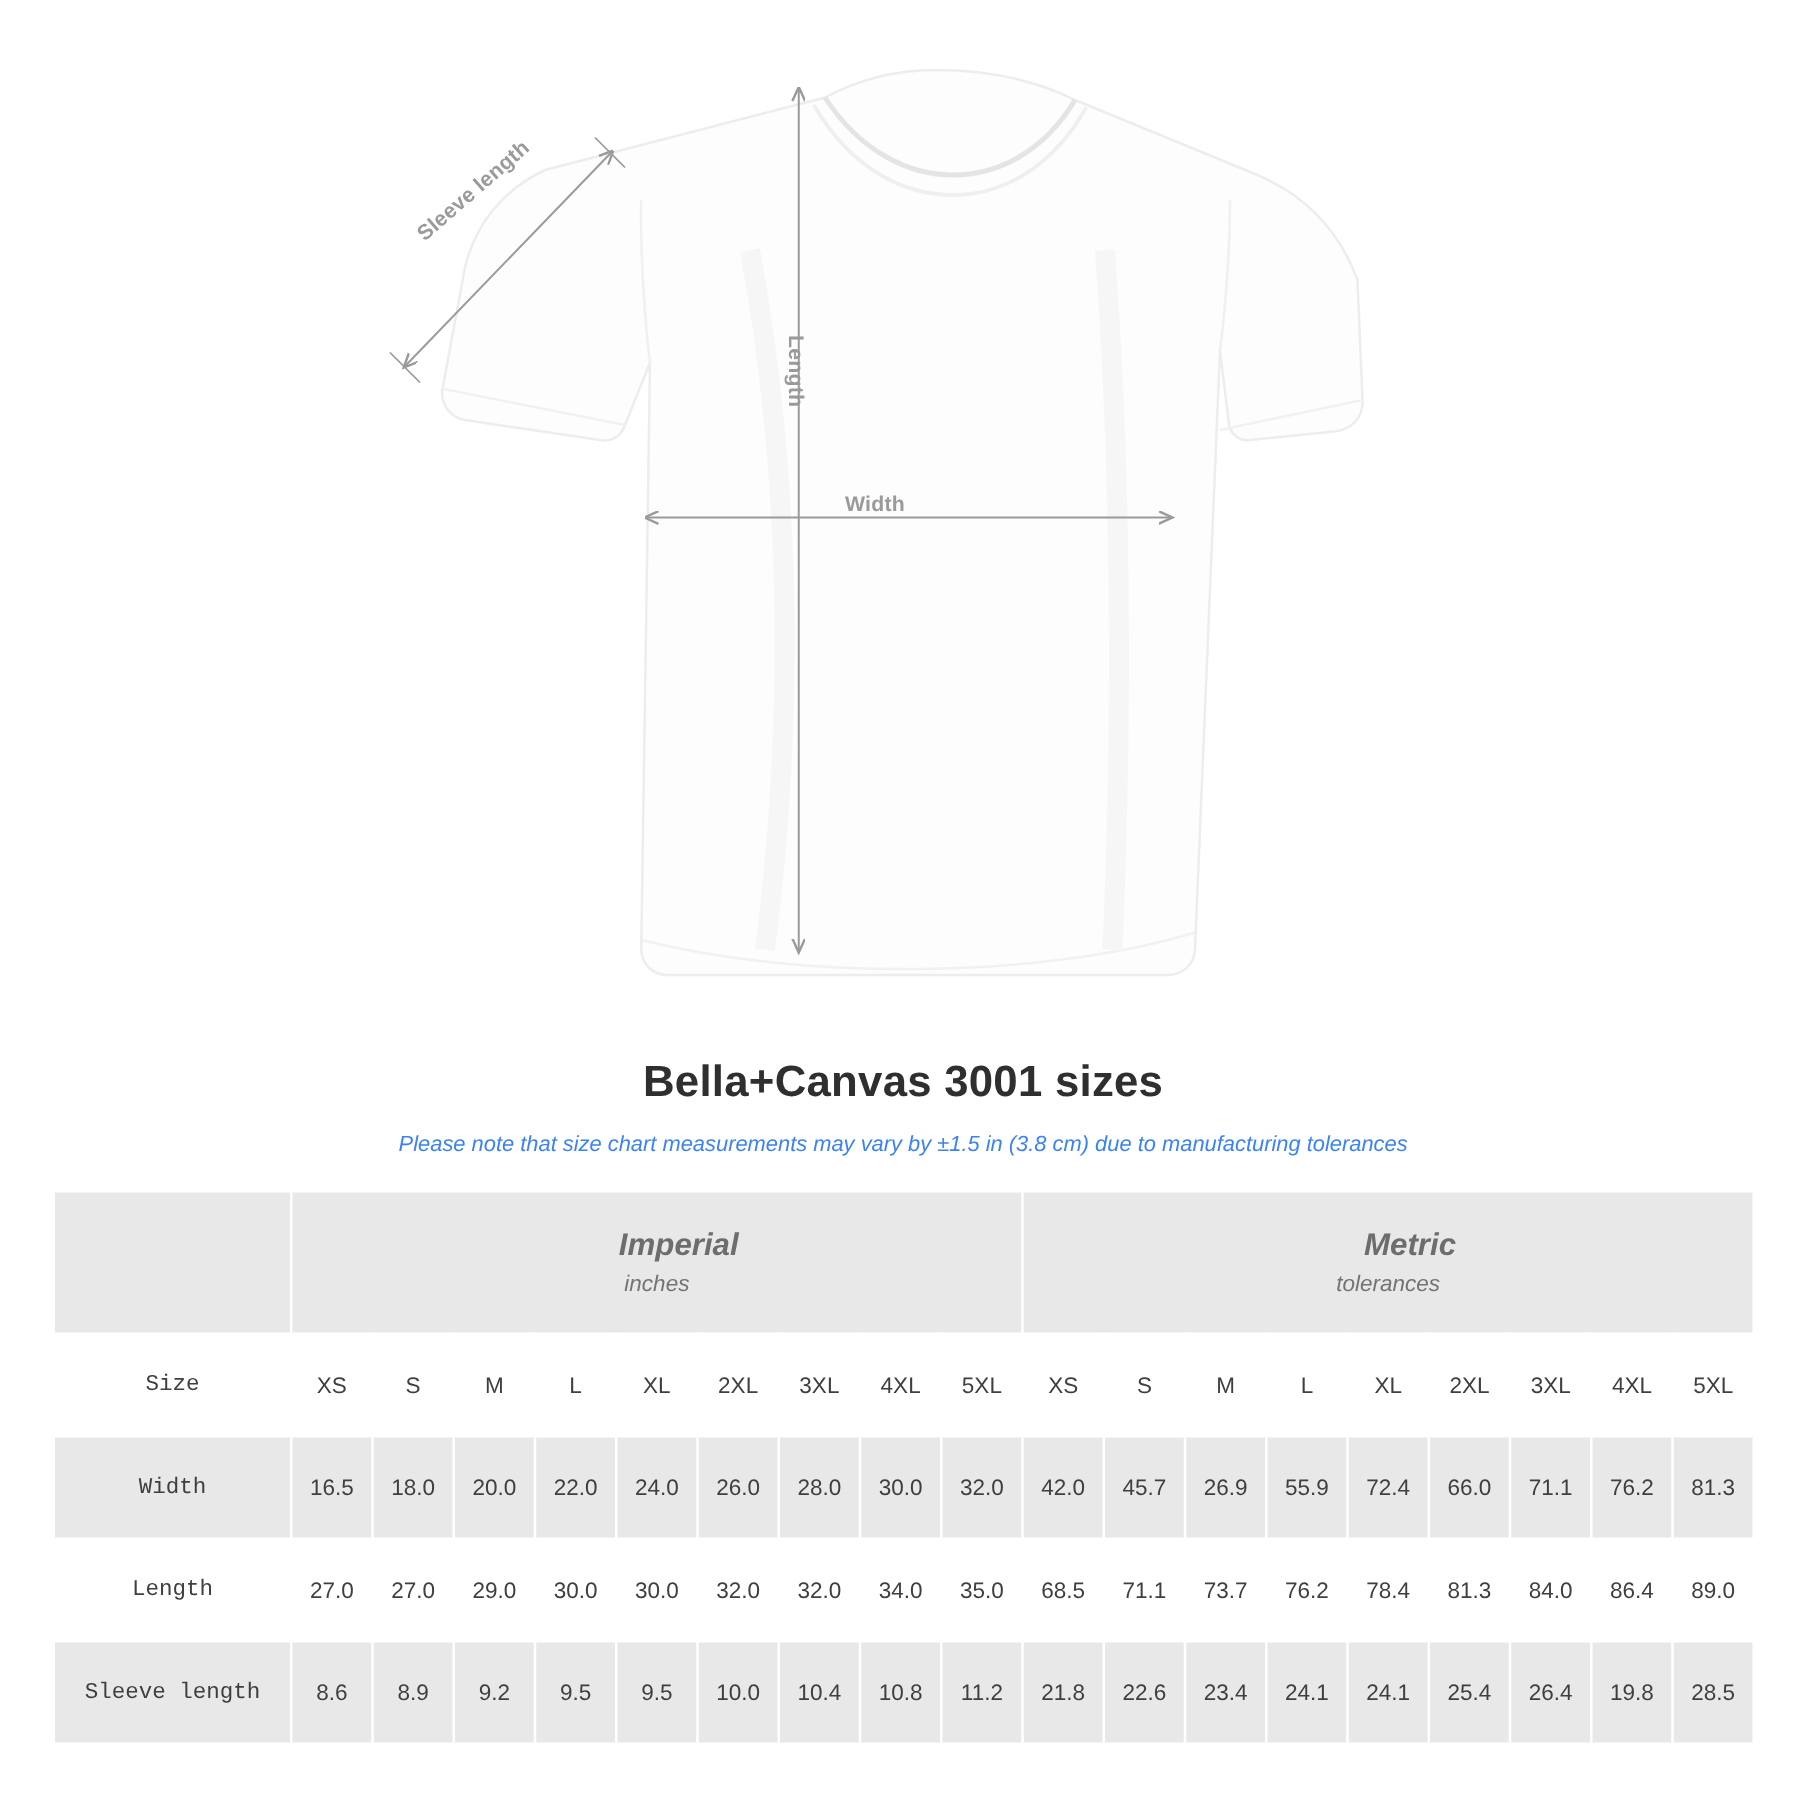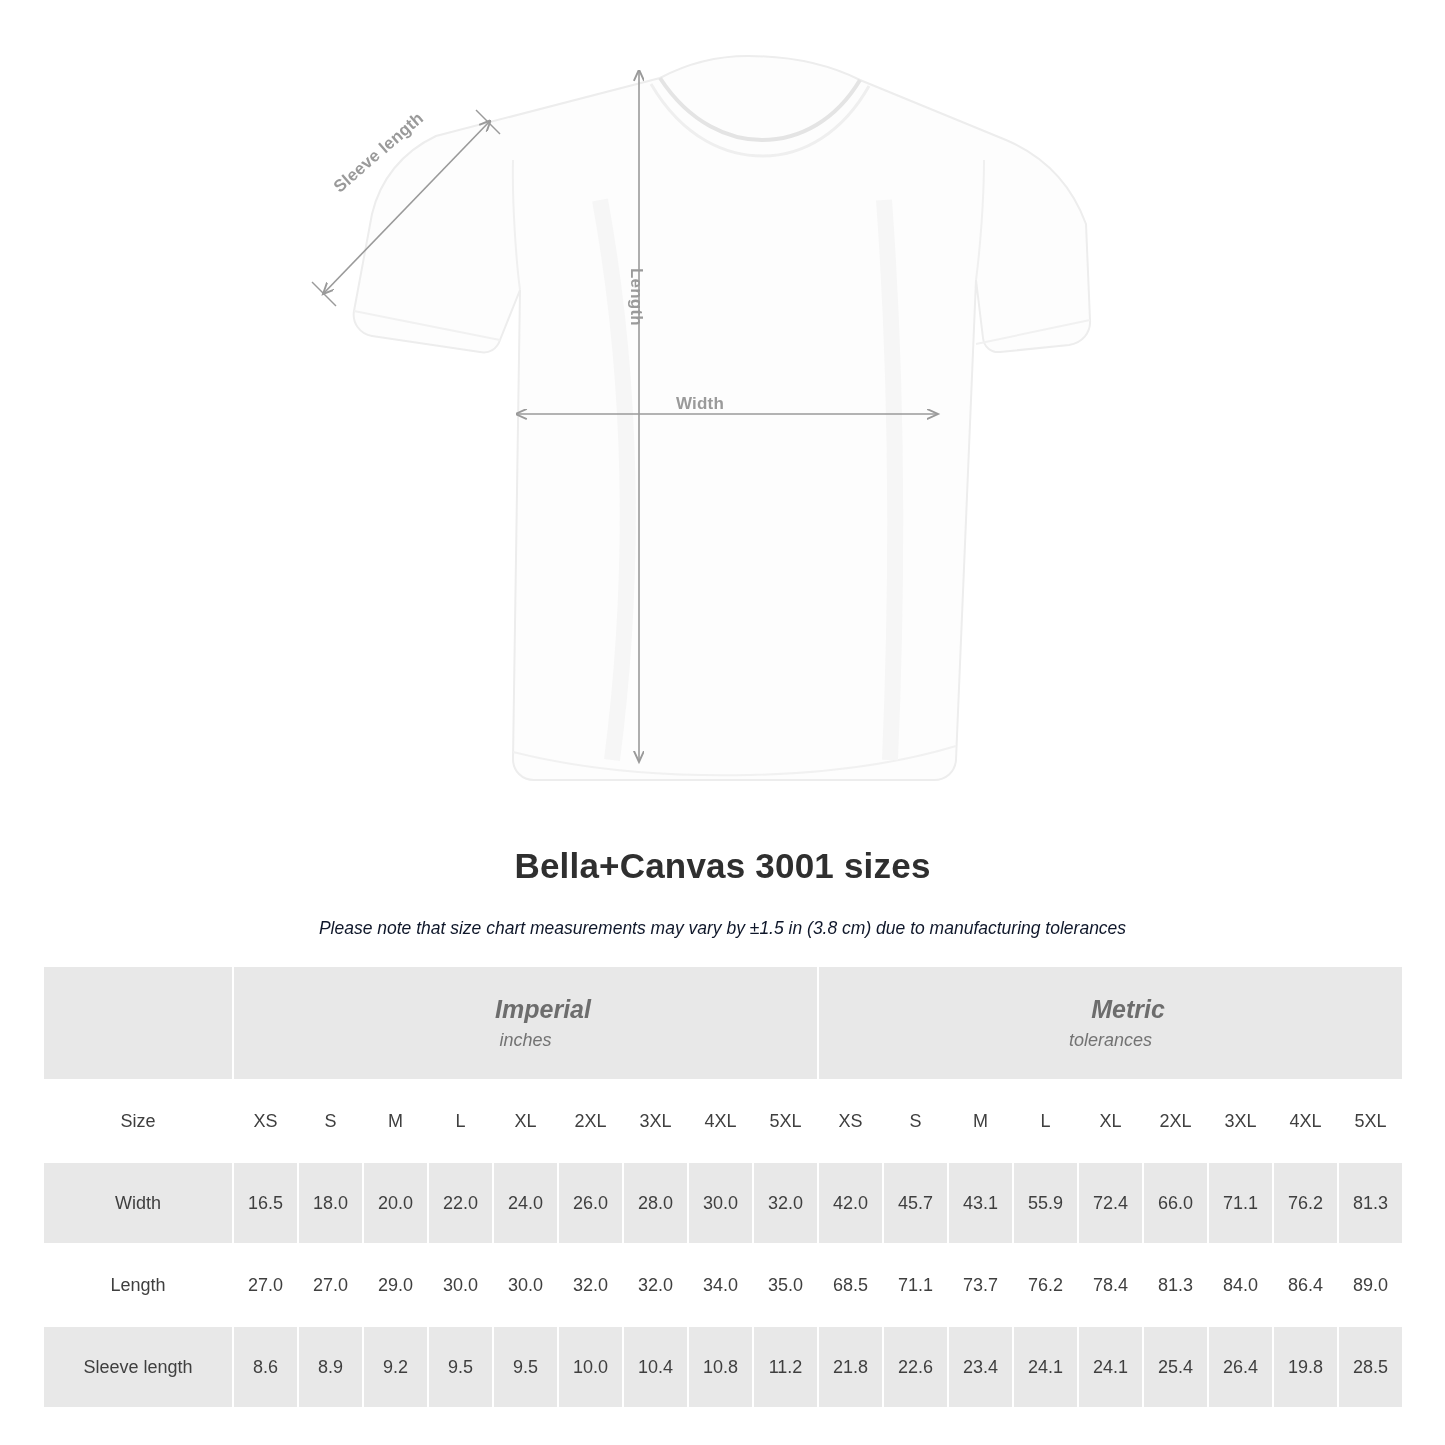--- a/index.html
+++ b/index.html
@@ -68,24 +68,24 @@
     text-align: center;
     margin-top: 16px;
   }
   .chart-title {
     font-size: 35px;
     font-weight: bold;
     color: #2f2f2f;
     letter-spacing: .2px;
   }
   .chart-note {
-    margin-top: 32px;
+    margin-top: 19px;
     font-size: 17.5px;
     font-style: italic;
-    color: #0f172a;
+    color: #3b82f6;
   }
 
   
   .table-wrap {
     margin: 26px 42px 0 42px;
   }
   table.size-table {
     width: 1361px;
     border-collapse: collapse;
     table-layout: fixed;
@@ -124,20 +124,21 @@
     background: #ffffff;
     font-weight: bold;
     font-size: 18.5px;
     height: 78px;
   }
   tr.band-white td { background: #ffffff; }
   tr.band-grey td { background: #e8e8e8; }
   td.first-col {
     font-weight: bold;
     font-size: 18.5px;
+    font-family: Liberation Mono, monospace;
   }
   tr.data-row td { height: 78px; }
 </style>
 </head>
 <body>
 
 <div class="page">
 
   <div class="illustration">
     <div class="shirt-wrap">
@@ -255,21 +256,21 @@
           <td>18.0</td>
           <td>20.0</td>
           <td>22.0</td>
           <td>24.0</td>
           <td>26.0</td>
           <td>28.0</td>
           <td>30.0</td>
           <td>32.0</td>
           <td>42.0</td>
           <td>45.7</td>
-          <td>43.1</td>
+          <td>26.9</td>
           <td>55.9</td>
           <td>72.4</td>
           <td>66.0</td>
           <td>71.1</td>
           <td>76.2</td>
           <td>81.3</td>
         </tr>
 
         <tr class="band-white data-row">
           <td class="first-col">Length</td>

